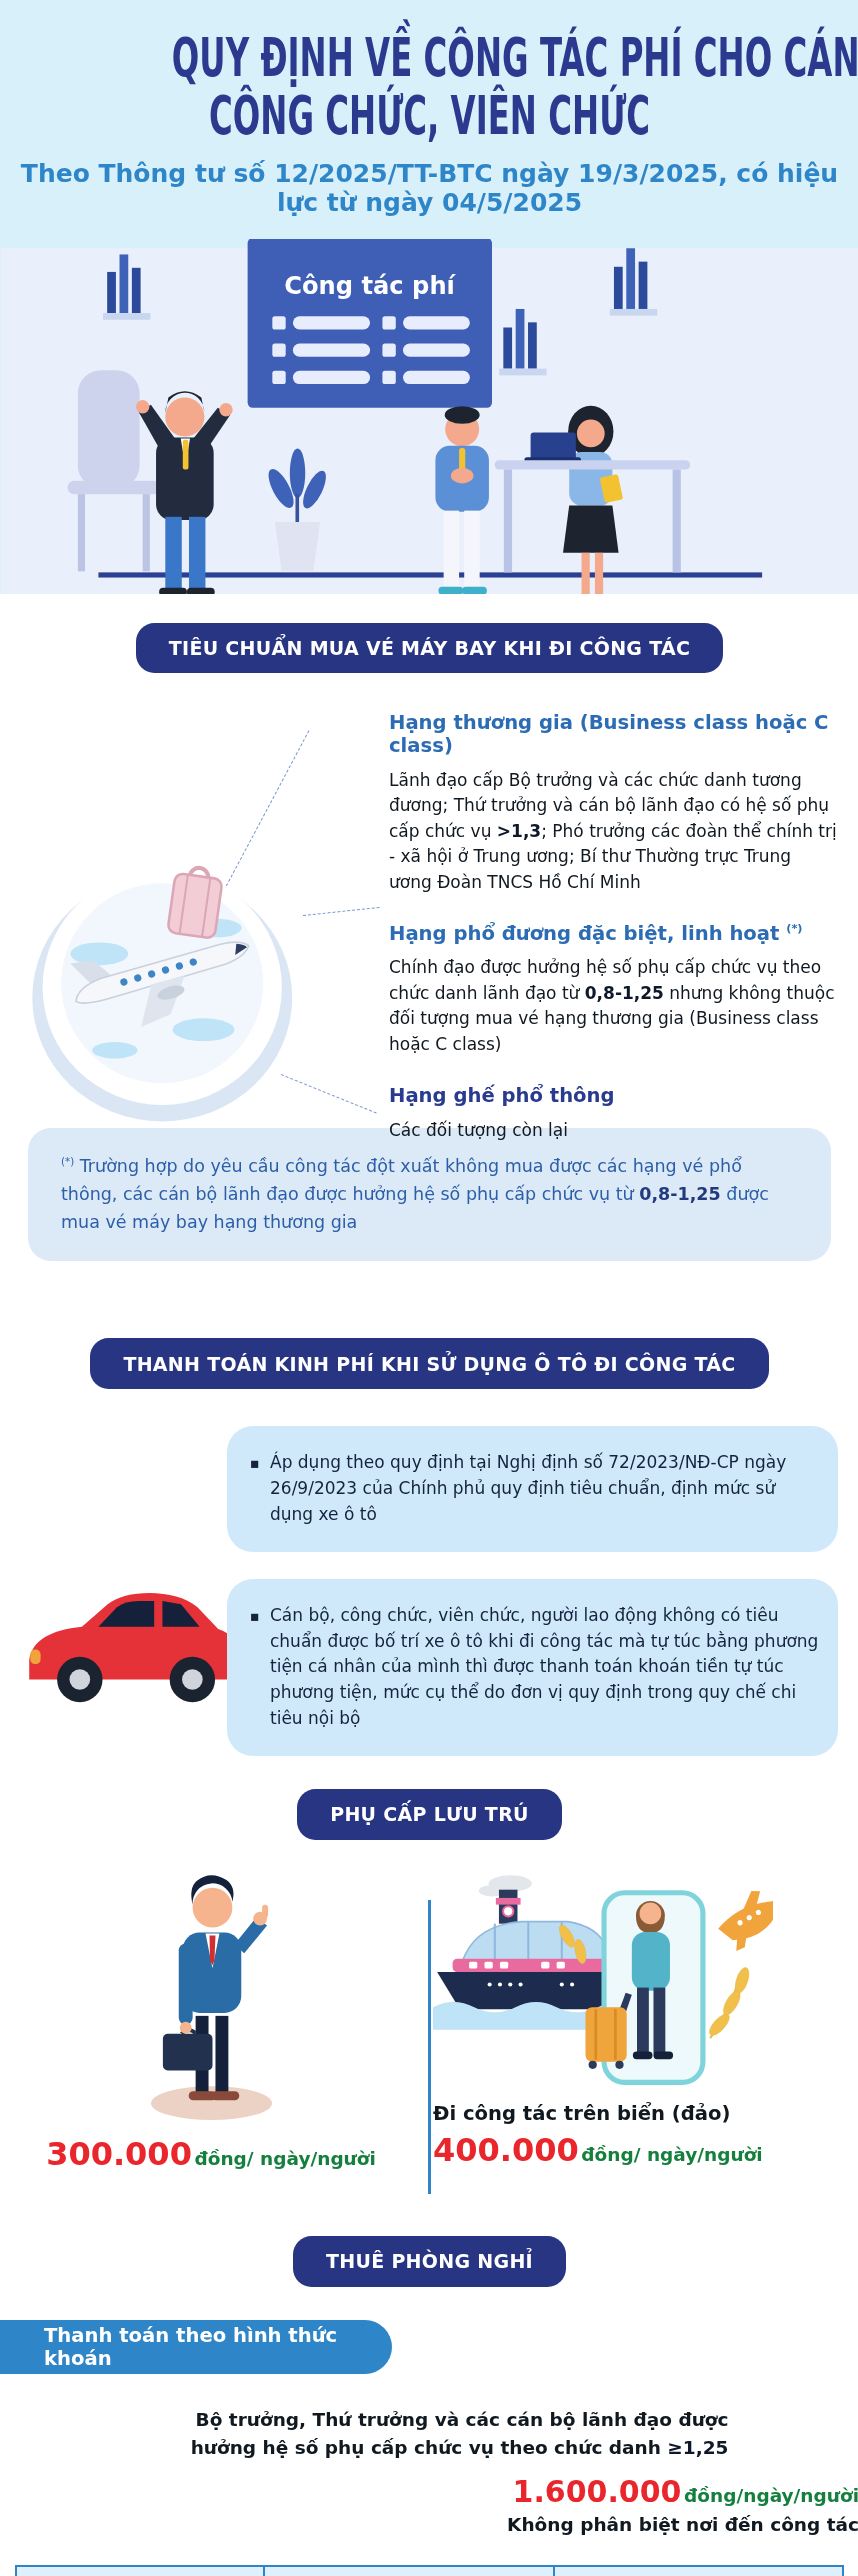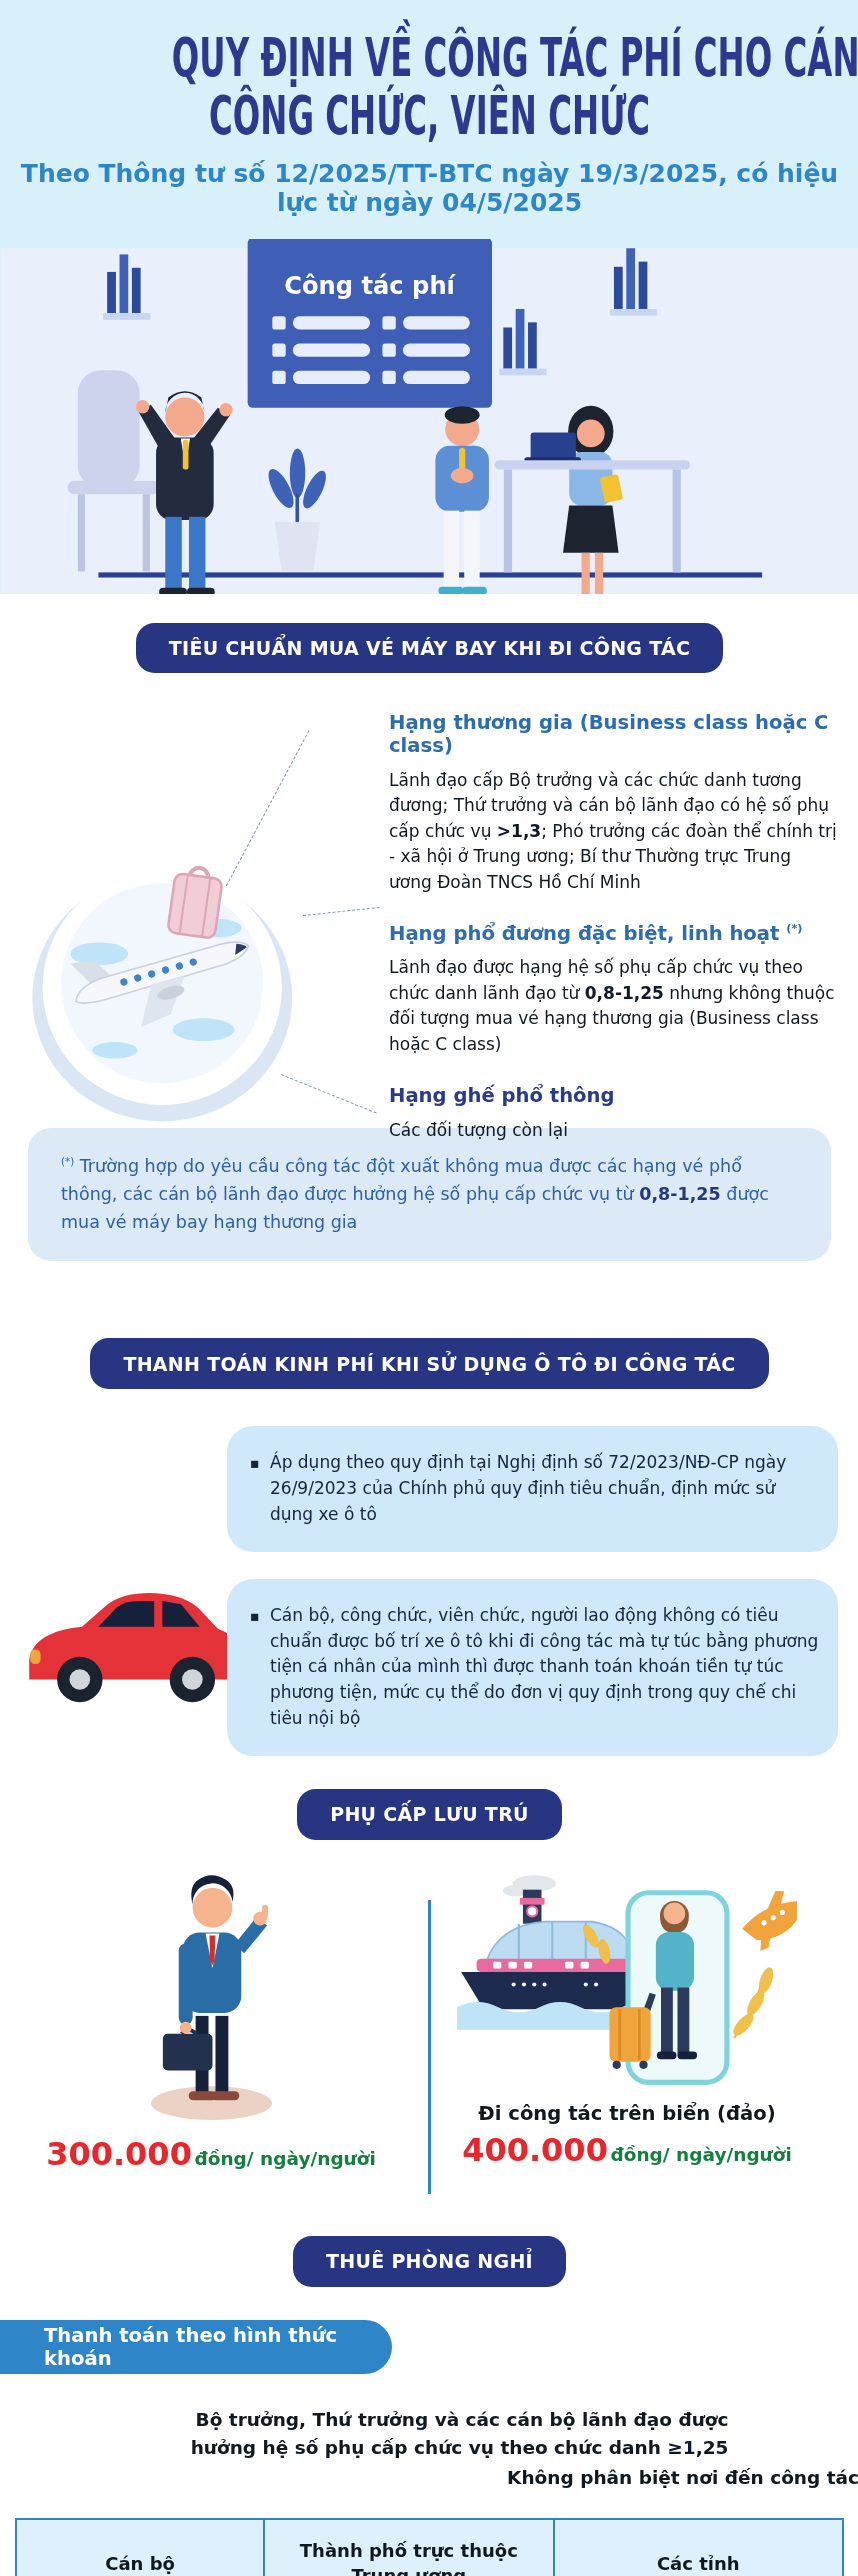--- a/index.html
+++ b/index.html
@@ -37,21 +37,21 @@
   .sec-gap{margin-top:43px}
   .car-sec{position:relative;margin-top:37px;padding:0 20.6px 0 227px}
   .car-art{position:absolute;left:21.6px;top:149px;width:222px;height:144px}
   .bullet-box{background:#cfe9fa;border-radius:26px;padding:24px 20px 24px 43px;font-size:17px;line-height:1.52;color:#15233f;position:relative;margin-bottom:27px}
   .bullet-box::before{content:"▪";position:absolute;left:23px;top:27px;font-size:14.4px;color:#15233f}
 
   
   .luu-sec{position:relative;margin-top:24px;height:355px}
   .luu-divider{position:absolute;left:428px;top:36px;height:294px;width:2.6px;background:#2e86c8}
   .luu-left{position:absolute;left:0;top:5.2px;width:422px;text-align:center}
-  .luu-right{position:absolute;left:416px;top:10.3px;width:422px;text-align:center}
+  .luu-right{position:absolute;left:433px;top:10.3px;width:422px;text-align:left}
   .amount-line{margin-top:6.2px}
   .amount-big{font-size:32px;font-weight:800;color:#e8262c}
   .amount-unit{font-size:18.5px;font-weight:800;color:#15803d}
   .luu-label{font-size:19.6px;font-weight:600;color:#101820;margin:4.1px 0 4.1px}
 
   
   .bar{width:392px;height:54px;background:#2e86c8;color:#fff;font-size:19.6px;font-weight:700;display:flex;align-items:center;padding-left:44px;border-radius:0 27px 27px 0;margin-top:33px}
   .khoan{text-align:right;margin-top:32px}
   .khoan-line{font-size:18.5px;font-weight:600;line-height:1.5;max-width:598px;margin:0 auto;color:#101820}
   .khoan-amount{margin-top:12.4px}
@@ -224,21 +224,21 @@
           <ellipse cx="182" cy="94" rx="27" ry="12" fill="#c9d1dd"></ellipse>
         </g>
       </svg>
 
       <div>
         <div class="fi-heading"><span>Hạng thương gia (Business class hoặc C class)</span><sup></sup></div>
         <p class="fi-body"><span>Lãnh đạo cấp Bộ trưởng và các chức danh tương đương; Thứ trưởng và cán bộ lãnh đạo có hệ số phụ cấp chức vụ </span><span class="red">&gt;1,3</span><span>; Phó trưởng các đoàn thể chính trị - xã hội ở Trung ương; Bí thư Thường trực Trung ương Đoàn TNCS Hồ Chí Minh</span></p>
       </div>
       <div>
         <div class="fi-heading"><span>Hạng phổ đương đặc biệt, linh hoạt</span> <sup>(*)</sup></div>
-        <p class="fi-body"><span>Lãnh đạo được hạng hệ số phụ cấp chức vụ theo chức danh lãnh đạo từ </span><span class="red">0,8-1,25</span><span> nhưng không thuộc đối tượng mua vé hạng thương gia (Business class hoặc C class)</span></p>
+        <p class="fi-body"><span>Chính đạo được hưởng hệ số phụ cấp chức vụ theo chức danh lãnh đạo từ </span><span class="red">0,8-1,25</span><span> nhưng không thuộc đối tượng mua vé hạng thương gia (Business class hoặc C class)</span></p>
       </div>
       <div>
         <div class="fi-heading darker"><span>Hạng ghế phổ thông</span></div>
         <p class="fi-body"><span>Các đối tượng còn lại</span></p>
       </div>
     </div>
 
     <div class="footnote"><sup>(*)</sup><span> Trường hợp do yêu cầu công tác đột xuất không mua được các hạng vé phổ thông, các cán bộ lãnh đạo được hưởng hệ số phụ cấp chức vụ từ </span><span class="navy-strong">0,8-1,25</span><span> được mua vé máy bay hạng thương gia</span></div>
 
     <div class="pill sec-gap" style="margin-top:77px">THANH TOÁN KINH PHÍ KHI SỬ DỤNG Ô TÔ ĐI CÔNG TÁC</div>
@@ -365,20 +365,24 @@
         </div>
       </div>
     </div>
 
     <div class="pill" style="margin-top:17.5px">THUÊ PHÒNG NGHỈ</div>
 
     <div class="bar">Thanh toán theo hình thức khoán</div>
 
     <div class="khoan">
       <p class="khoan-line"><span>Bộ trưởng, Thứ trưởng và các cán bộ lãnh đạo được hưởng hệ số phụ cấp chức vụ theo chức danh </span><span class="red">≥1,25</span></p>
+      <div class="khoan-amount">
+        <span class="amount-big">1.600.000</span>
+        <span class="amount-unit">đồng/ngày/người</span>
+      </div>
       <div class="khoan-note">Không phân biệt nơi đến công tác</div>
     </div>
 
     <table class="rate">
       <colgroup>
           <col style="width:30%">
           <col style="width:35%">
           <col style="width:35%">
         </colgroup>
       <tbody>

